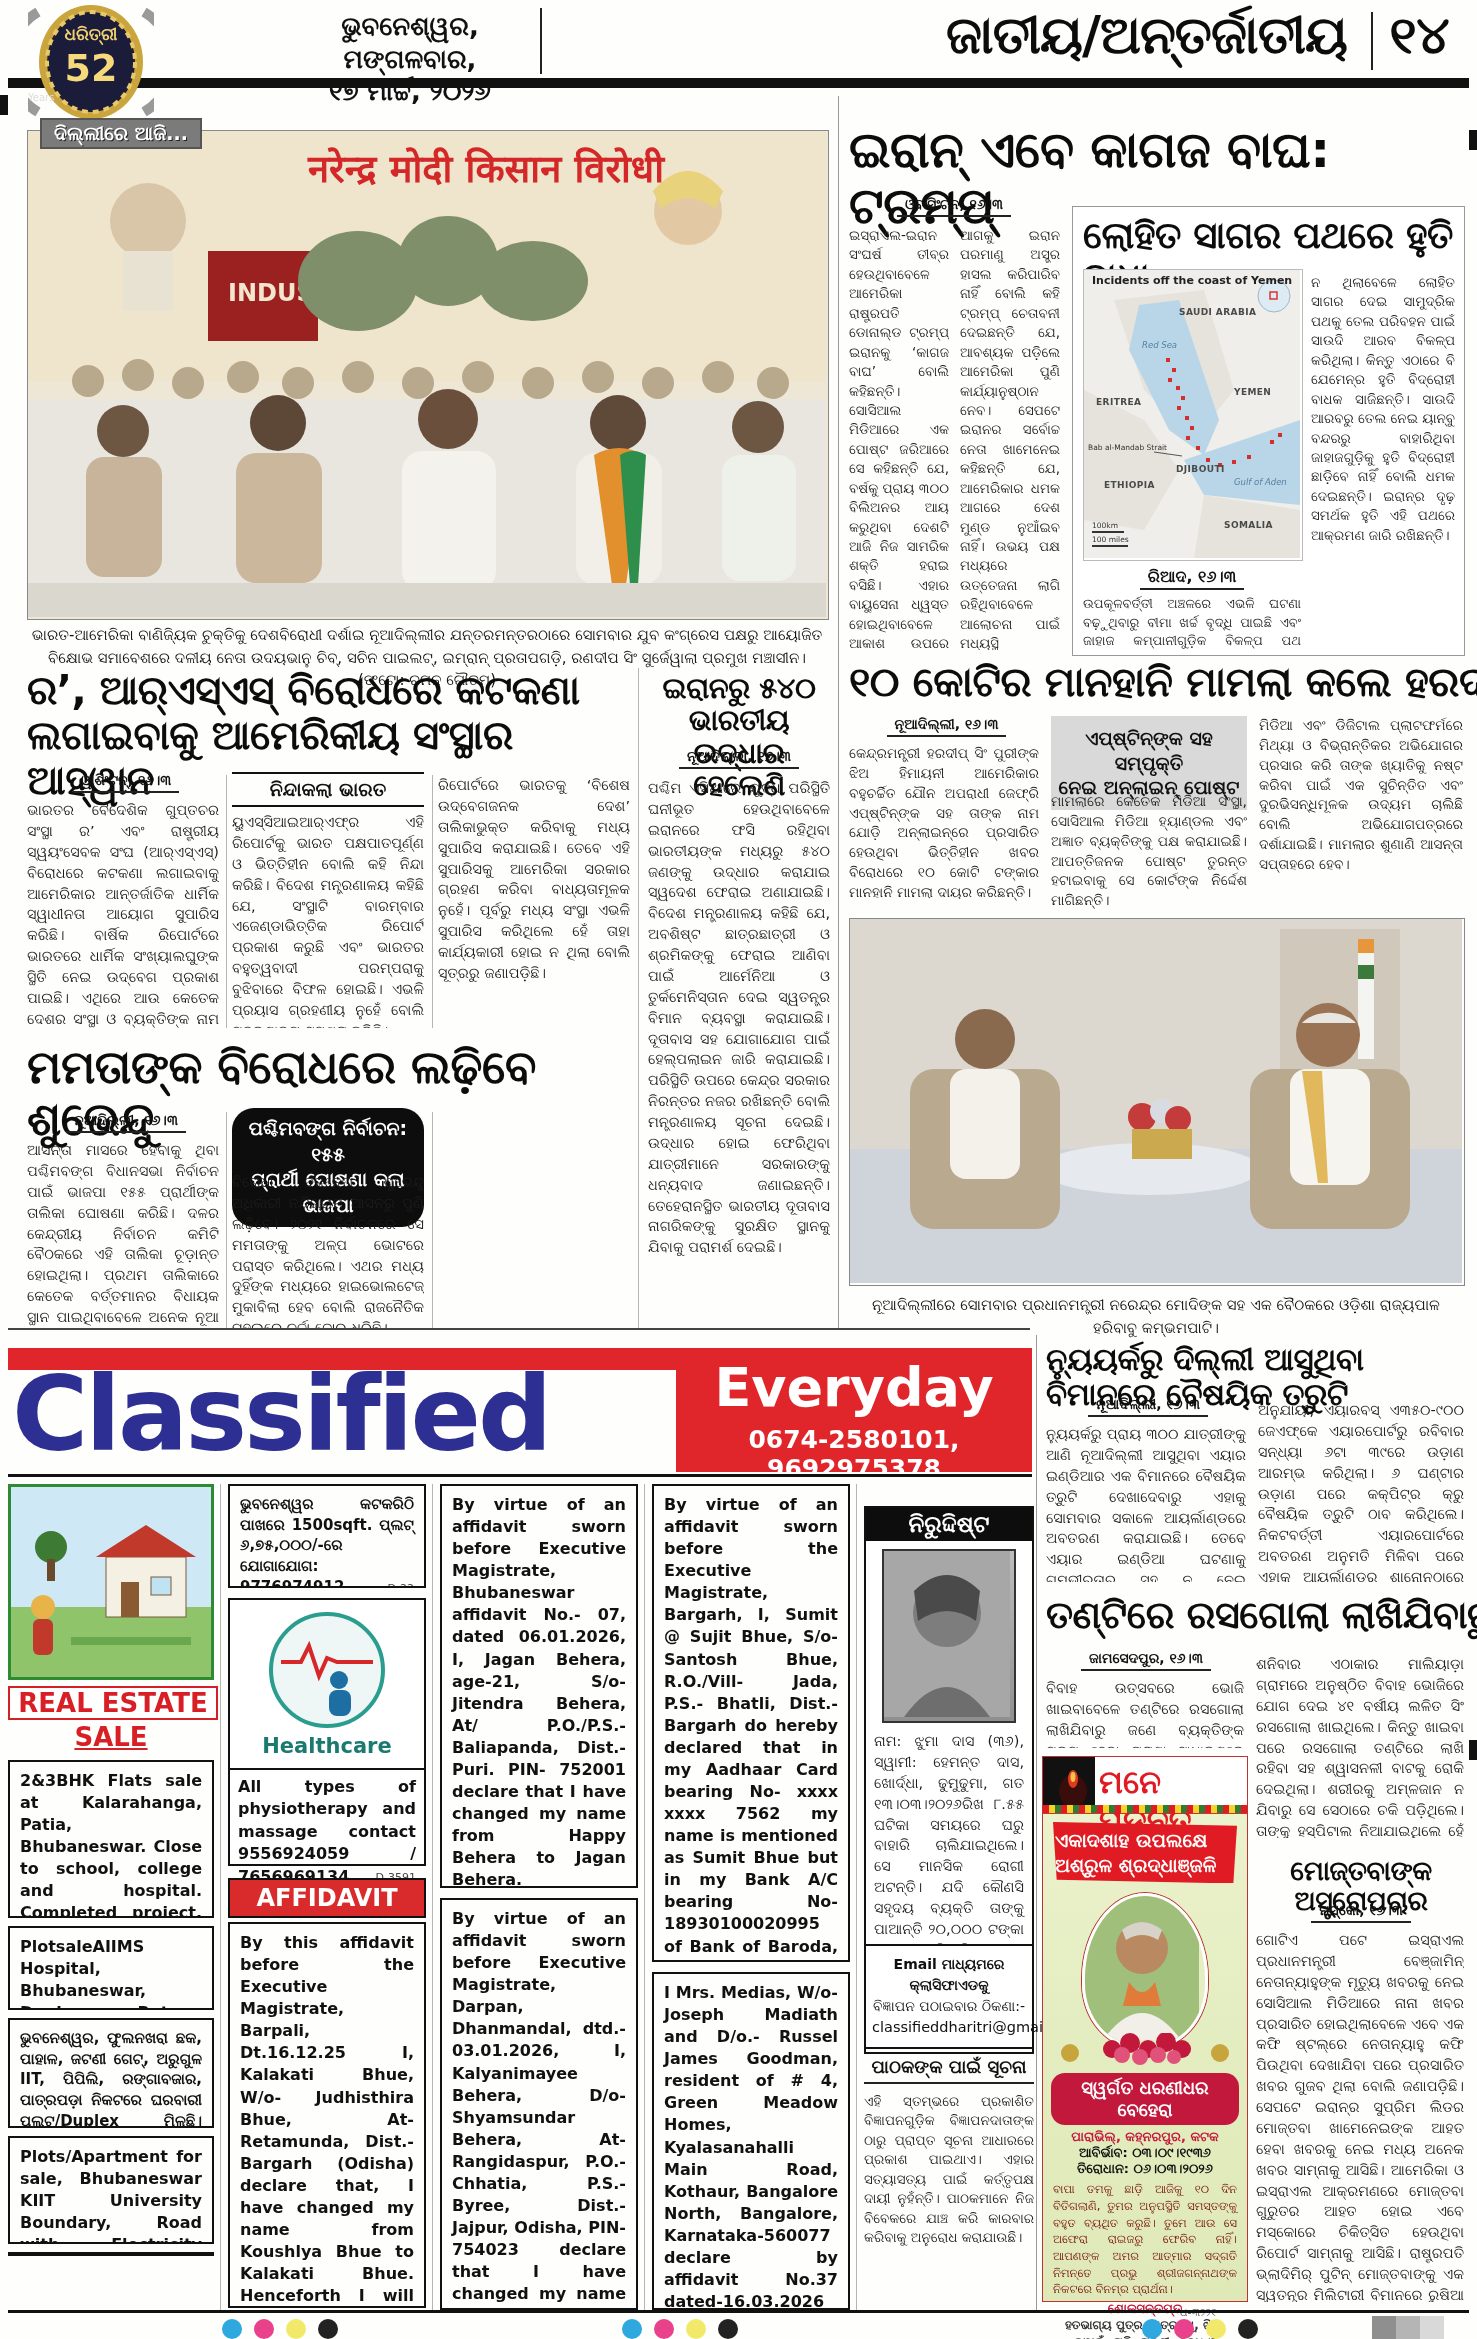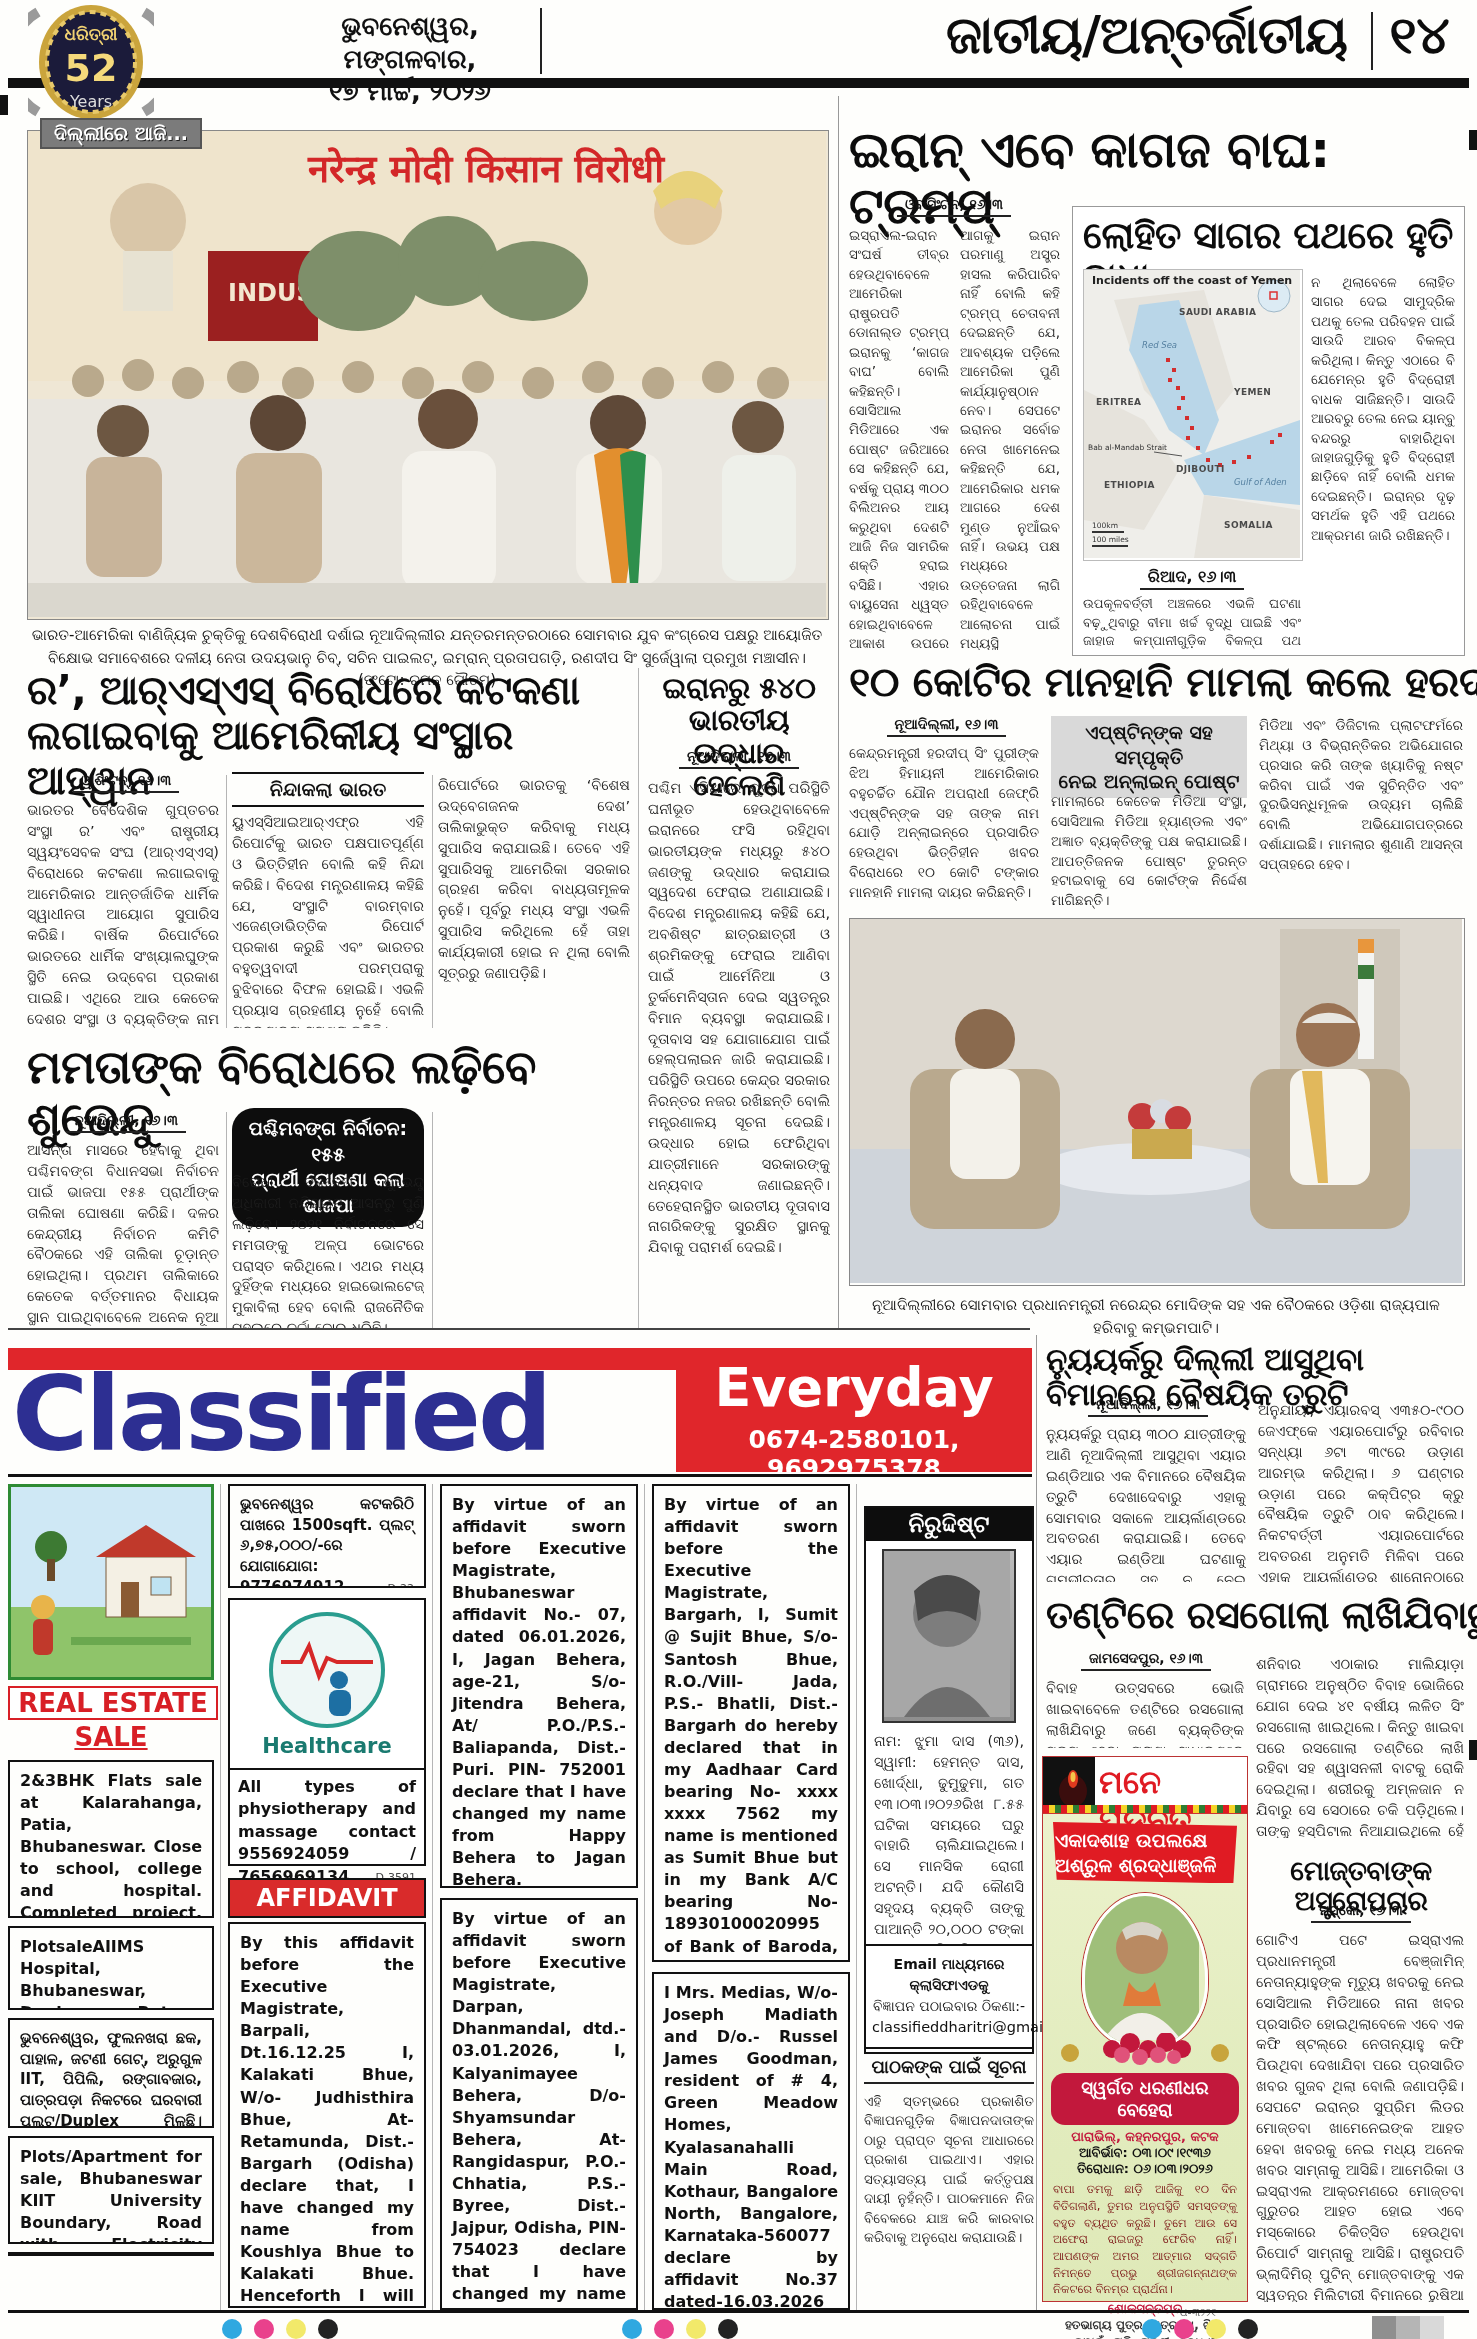--- a/index.html
+++ b/index.html
@@ -9,21 +9,21 @@
   .h{font-weight:700;color:#0c0c0c;line-height:1.12;letter-spacing:-.5px;}
   .bodytext{font-size:14.5px;line-height:1.44;text-align:justify;color:#1c1c1c;overflow:hidden;}
   .dl{font-size:14px;font-weight:700;text-align:center;}
   .dl span{display:inline-block;border-bottom:2px solid #222;padding:0 8px 2px;}
   .cap{font-size:15px;text-align:center;line-height:1.5;}
   .vrule{width:1px;background:#b5b5b5;}
   .hrule{background:#111;}
   .adbox{border:2px solid #111;padding:8px 10px;font-size:16px;font-weight:700;line-height:1.38;text-align:justify;box-sizing:border-box;overflow:hidden;}
   .dcode{font-size:11px;font-weight:400;color:#444;float:right;margin-top:4px;}
   .subhead{font-weight:700;text-align:center;border-top:2px solid #111;border-bottom:2px solid #111;padding:4px 0;font-size:19px;}
-  .grayq{background:#d9d9d9;font-weight:700;text-align:center;font-size:19px;line-height:1.3;padding:4px 6px;box-sizing:border-box;}
+  .grayq{background:#d9d9d9;font-weight:700;text-align:center;font-size:19px;line-height:1.3;padding:10px 6px;box-sizing:border-box;}
   .blackbox{background:#0d0d0d;color:#fff;font-weight:700;text-align:center;font-size:19px;line-height:1.35;padding:8px 6px;box-sizing:border-box;}
   .photo-label{background:#7b7b7b;color:#fff;font-weight:700;font-size:19px;padding:2px 12px;border:2px solid #555;
                text-shadow:1px 1px 0 #222;}
   .maplabel{font-size:9px;font-weight:700;fill:#4a4a4a;letter-spacing:.4px;}
   .mapsea{font-size:8.5px;font-style:italic;fill:#5580a0;}
   .cl-blue{color:#2d2f92;}
   .memorial{box-sizing:border-box;border:1px solid #b33;background:linear-gradient(#eef3cf,#e2ecbe 60%,#dfe9b8);}
   .dot{width:20px;height:20px;border-radius:50%;display:inline-block;margin-right:7px;vertical-align:middle;}
 </style>
 </head>
@@ -46,21 +46,21 @@
   <div class="abs" style="left:28px;top:2px;width:126px;height:120px;z-index:5;">
     <svg width="126" height="120" viewBox="0 0 126 120">
       <path d="M10 10 A58 58 0 0 0 10 110" fill="none" stroke="#9a9a9a" stroke-width="10"></path>
       <path d="M116 10 A58 58 0 0 1 116 110" fill="none" stroke="#9a9a9a" stroke-width="10"></path>
       <ellipse cx="63" cy="60" rx="52" ry="57" fill="#caa43c"></ellipse>
       <ellipse cx="63" cy="60" rx="44" ry="50" fill="#1b1b3a"></ellipse>
       <ellipse cx="63" cy="60" rx="44" ry="50" fill="none" stroke="#e8c96a" stroke-width="4" stroke-dasharray="6 5"></ellipse>
     </svg>
     <div class="abs" style="left:0;top:22px;width:126px;text-align:center;color:#f0d172;font-weight:700;font-size:17px;">ଧରିତ୍ରୀ</div>
     <div class="abs" style="left:0;top:44px;width:126px;text-align:center;color:#f5d97b;font-weight:700;font-size:38px;">52</div>
-    <div class="abs" style="left:0;top:90px;width:126px;text-align:center;color:#ddd;font-size:16px;">Years</div>
+    <div class="abs" style="left:0;top:90px;width:126px;color:#ddd;font-size:10px;">Years</div>
   </div>
 
   <div class="abs" style="left:27px;top:130px;width:800px;height:488px;border:1px solid #888;background:#efe7d5;">
     <svg width="798" height="486" viewBox="0 0 798 486" preserveAspectRatio="none">
       <rect x="0" y="0" width="798" height="250" fill="#f2ead6"></rect>
       <rect x="0" y="0" width="798" height="250" fill="#efe4cc"></rect>
       <rect x="180" y="120" width="110" height="90" fill="#9b2020"></rect>
       <text x="200" y="170" font-size="24" fill="#f3e6cf" font-weight="bold">INDUS</text>
       <circle cx="120" cy="90" r="38" fill="#d9c6a8"></circle>
       <rect x="95" y="120" width="50" height="60" fill="#e7e2d2"></rect>

